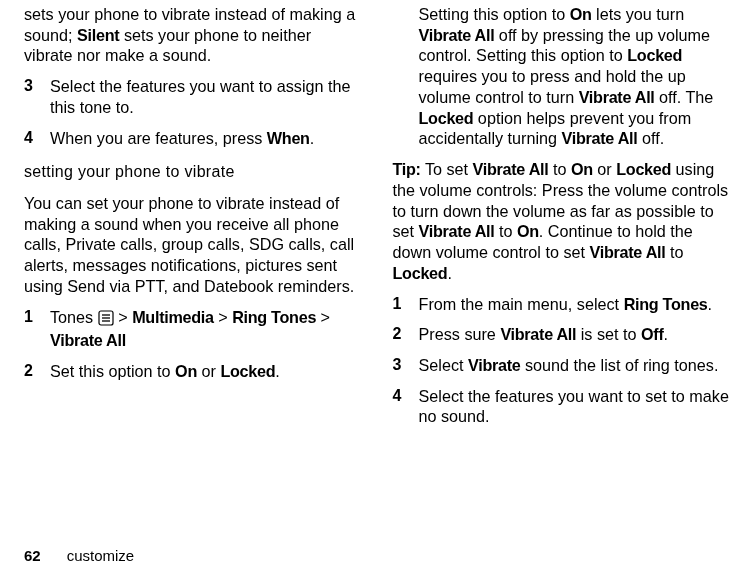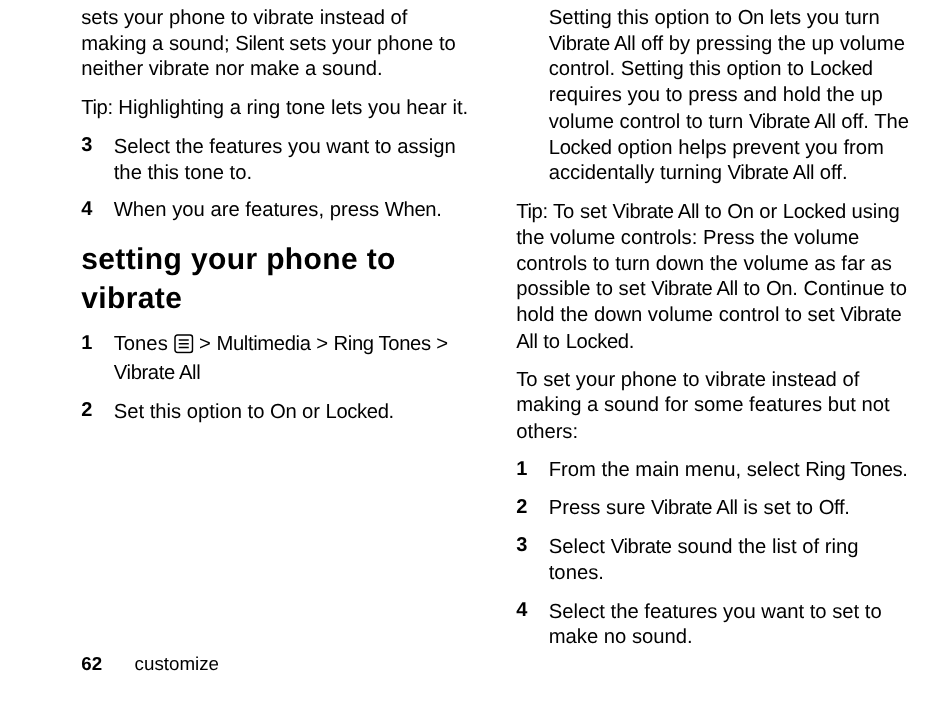--- a/index.html
+++ b/index.html
@@ -11,38 +11,37 @@
     font-family: Arial, Helvetica, sans-serif;
     color: #000;
     overflow: hidden;
   }
   .page {
     display: flex;
     padding: 4px 24px 0 24px;
     gap: 32px;
     height: 520px;
     box-sizing: border-box;
-    margin-left: 41px;
   }
   .col {
     flex: 1 1 0;
     font-size: 16.2px;
     line-height: 1.28;
   }
   .col p {
     margin: 0 0 10px 0;
   }
   .condensed-bold {
     font-family: "Arial Narrow", Arial, sans-serif;
-    font-weight: normal;
+    font-weight: bold;
     letter-spacing: -0.3px;
   }
   h2.section {
-    font-size: 24px;
-    font-weight: bold;
+    font-size: 16px;
+    font-weight: normal;
     margin: 14px 0 10px 0;
     letter-spacing: 0.3px;
   }
   .step {
     display: flex;
     margin: 0 0 10px 0;
     align-items: flex-start;
   }
   .step-num {
     width: 26px;
@@ -50,23 +49,22 @@
     font-family: "Arial Narrow", Arial, sans-serif;
     font-weight: bold;
     font-size: 16px;
   }
   .step-body {
     flex: 1;
   }
   .footer {
     position: absolute;
     left: 24px;
-    bottom: 24px;
+    bottom: 0;
     font-size: 15px;
-    margin-left: 41px;
   }
   .footer .pg {
     font-family: "Arial Narrow", Arial, sans-serif;
     font-weight: bold;
     margin-right: 26px;
   }
   
   .icon-no-vibrate {
     display: inline-block;
     vertical-align: -2px;
@@ -80,39 +78,37 @@
 <body>
 
 <div class="page">
 
   <div class="col">
 
     <p>
       <span>sets your phone to vibrate instead of making a sound; </span><span class="condensed-bold">Silent</span><span> sets your phone to neither vibrate nor make a sound.</span>
     </p>
 
-    <p>
-      <span class="condensed-bold">Tip:</span><span> Highlighting a ring tone lets you hear it.</span>
-    </p>
 
     <div class="step">
       <div class="step-num">3</div>
       <div class="step-body">Select the features you want to assign the this tone to.</div>
     </div>
 
     <div class="step">
       <div class="step-num">4</div>
       <div class="step-body">
         <span>When you are features, press </span><span class="condensed-bold">When</span><span>.</span>
       </div>
     </div>
 
 
     <h2 class="section">setting your phone to vibrate</h2>
 
+    <p>You can set your phone to vibrate instead of making a sound when you receive all phone calls, Private calls, group calls, SDG calls, call alerts, messages notifications, pictures sent using Send via PTT, and Datebook reminders.</p>
 
     <div class="step">
       <div class="step-num">1</div>
       <div class="step-body">
         <span>Tones </span><span class="icon-menu">
           <svg width="16" height="16" viewBox="0 0 16 16">
             <rect x="1" y="1" width="14" height="14" rx="2" ry="2" fill="none" stroke="#000" stroke-width="1.2"></rect>
             <line x1="4" y1="5" x2="12" y2="5" stroke="#000" stroke-width="1.3"></line>
             <line x1="4" y1="8" x2="12" y2="8" stroke="#000" stroke-width="1.3"></line>
             <line x1="4" y1="11" x2="12" y2="11" stroke="#000" stroke-width="1.3"></line>
@@ -133,21 +129,20 @@
   <div class="col">
 
     <p style="padding-left:26px;">
       <span>Setting this option to </span><span class="condensed-bold">On</span><span> lets you turn </span><span class="condensed-bold">Vibrate All</span><span> off by pressing the up volume control. Setting this option to </span><span class="condensed-bold">Locked</span><span> requires you to press and hold the up volume control to turn </span><span class="condensed-bold">Vibrate All</span><span> off. The </span><span class="condensed-bold">Locked</span><span> option helps prevent you from accidentally turning </span><span class="condensed-bold">Vibrate All</span><span> off.</span>
     </p>
 
     <p>
       <span class="condensed-bold">Tip:</span><span> To set </span><span class="condensed-bold">Vibrate All</span><span> to </span><span class="condensed-bold">On</span><span> or </span><span class="condensed-bold">Locked</span><span> using the volume controls: Press the volume controls to turn down the volume as far as possible to set </span><span class="condensed-bold">Vibrate All</span><span> to </span><span class="condensed-bold">On</span><span>. Continue to hold the down volume control to set </span><span class="condensed-bold">Vibrate All</span><span> to </span><span class="condensed-bold">Locked</span><span>.</span>
     </p>
 
-    <p>To set your phone to vibrate instead of making a sound for some features but not others:</p>
 
     <div class="step">
       <div class="step-num">1</div>
       <div class="step-body">
         <span>From the main menu, select </span><span class="condensed-bold">Ring Tones</span><span>.</span>
       </div>
     </div>
 
     <div class="step">
       <div class="step-num">2</div>

